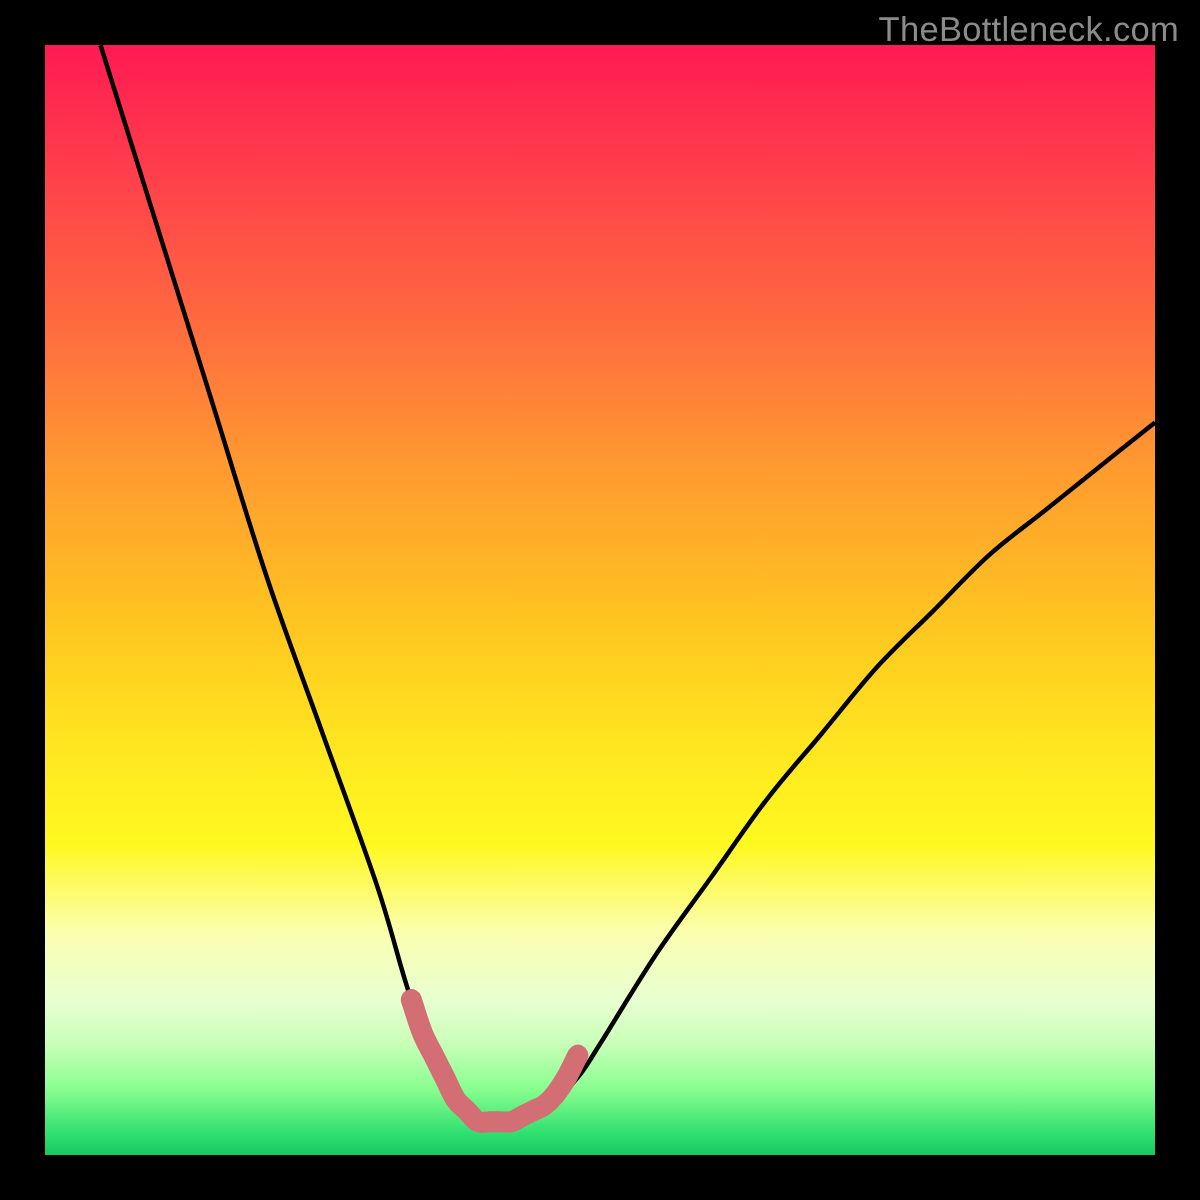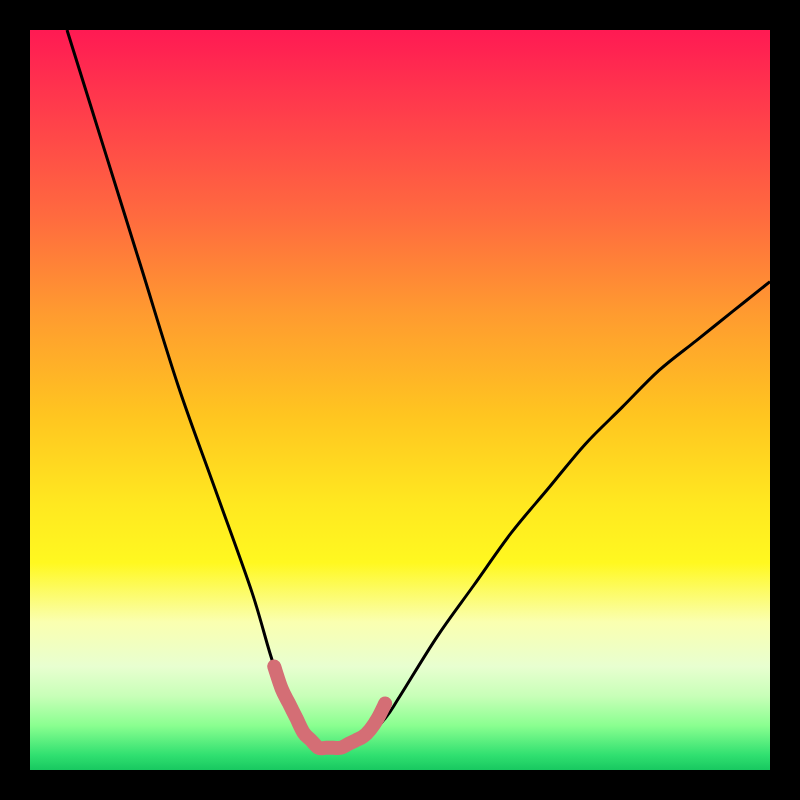--- a/index.html
+++ b/index.html
@@ -57,19 +57,20 @@
     top: 0;
     width: 740px;
     height: 740px;
     overflow: visible;
   }
 </style>
 </head>
 <body>
 
 <div class="frame">
+  <div class="watermark">TheBottleneck.com</div>
   <div class="plot">
     <svg class="curve" viewBox="0 0 740 740">
       <path d="M 37 0 C 43.17 19.73, 61.67 78.93, 74.00 118.40 C 86.33 157.87, 98.67 197.33, 111.00 236.80 C 123.33 276.27, 135.67 318.20, 148.00 355.20 C 160.33 392.20, 172.67 424.27, 185.00 458.80 C 197.33 493.33, 212.13 532.80, 222.00 562.40 C 231.87 592.00, 236.80 615.43, 244.20 636.40 C 251.60 657.37, 260.23 675.87, 266.40 688.20 C 272.57 700.53, 276.27 705.47, 281.20 710.40 C 286.13 715.33, 291.07 716.57, 296.00 717.80 C 300.93 719.03, 304.63 719.03, 310.80 717.80 C 316.97 716.57, 325.60 715.33, 333.00 710.40 C 340.40 705.47, 349.03 695.60, 355.20 688.20 C 361.37 680.80, 361.37 679.57, 370.00 666.00 C 378.63 652.43, 394.67 625.30, 407.00 606.80 C 419.33 588.30, 431.67 572.27, 444.00 555.00 C 456.33 537.73, 468.67 519.23, 481.00 503.20 C 493.33 487.17, 505.67 473.60, 518.00 458.80 C 530.33 444.00, 542.67 427.97, 555.00 414.40 C 567.33 400.83, 579.67 389.73, 592.00 377.40 C 604.33 365.07, 616.67 351.50, 629.00 340.40 C 641.33 329.30, 653.67 320.67, 666.00 310.80 C 678.33 300.93, 690.67 291.07, 703.00 281.20 C 715.33 271.33, 733.83 256.53, 740.00 251.60" fill="none" stroke="#000000" stroke-width="3"></path>
       <path d="M 244.20000000000002 636.4 C 245.43 640.10, 249.13 652.43, 251.60 658.60 C 254.07 664.77, 256.53 668.47, 259.00 673.40 C 261.47 678.33, 263.93 683.27, 266.40 688.20 C 268.87 693.13, 271.33 699.30, 273.80 703.00 C 276.27 706.70, 278.73 707.93, 281.20 710.40 C 283.67 712.87, 286.13 716.57, 288.60 717.80 C 291.07 719.03, 293.53 717.80, 296.00 717.80 C 298.47 717.80, 300.93 717.80, 303.40 717.80 C 305.87 717.80, 308.33 718.42, 310.80 717.80 C 313.27 717.18, 315.73 715.33, 318.20 714.10 C 320.67 712.87, 323.13 711.63, 325.60 710.40 C 328.07 709.17, 330.53 708.55, 333.00 706.70 C 335.47 704.85, 337.93 702.38, 340.40 699.30 C 342.87 696.22, 345.33 692.52, 347.80 688.20 C 350.27 683.88, 353.97 675.87, 355.20 673.40" fill="none" stroke="#d46e75" stroke-width="14" stroke-linecap="round" stroke-linejoin="round"></path>
     </svg>
   </div>
 </div>
 
 </body></html>

